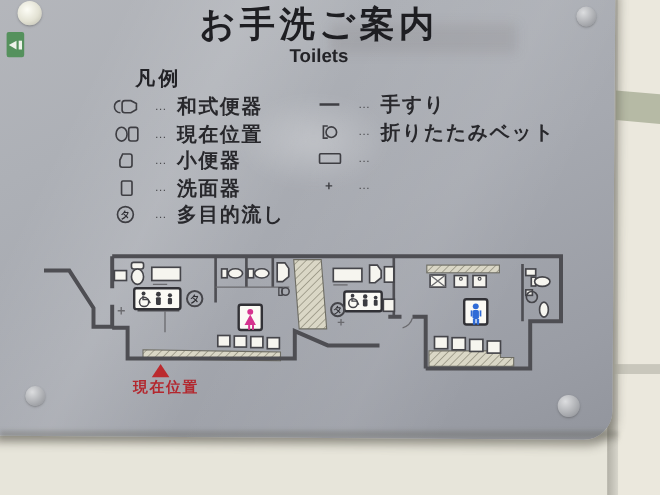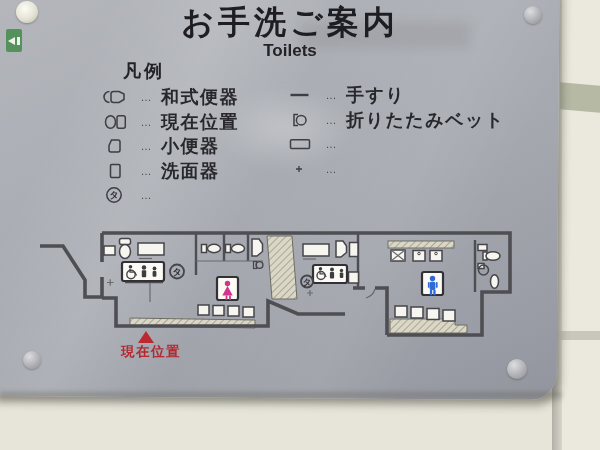--- a/index.html
+++ b/index.html
@@ -144,20 +144,21 @@
       <span class="llabel">洗面器</span>
     </div>
     <div class="lrow">
       <span class="licon">
         <svg width="26" height="18">
             <circle cx="11" cy="9" r="7.2"></circle>
             <text x="11" y="12.4" text-anchor="middle" class="ta-text" stroke="none" fill="#2e2e33">タ</text>
           </svg>
       </span>
       <span class="ldots">…</span>
+      <span class="llabel">多目的流し</span>
     </div>
   </div>
 
   <div class="lcol right">
     <div class="lrow">
       <span class="licon">
         <svg width="26" height="18">
             <line x1="2.5" y1="9" x2="20.5" y2="9" style="stroke-width:2.4"></line>
           </svg>
       </span>

